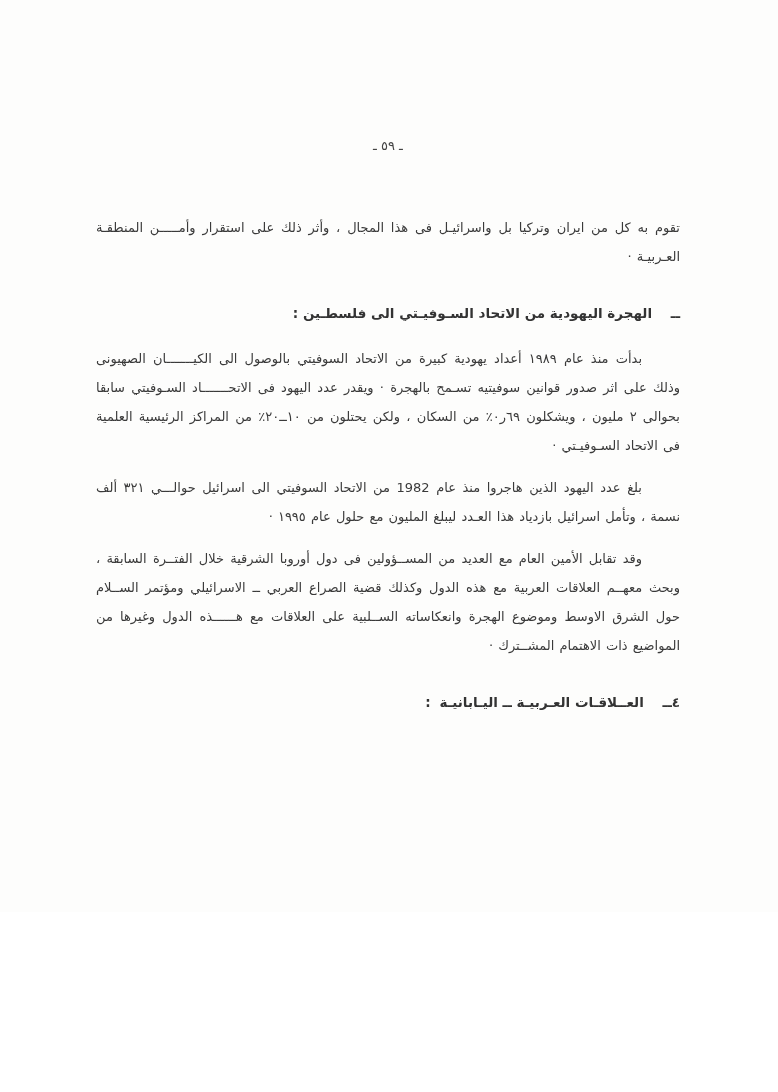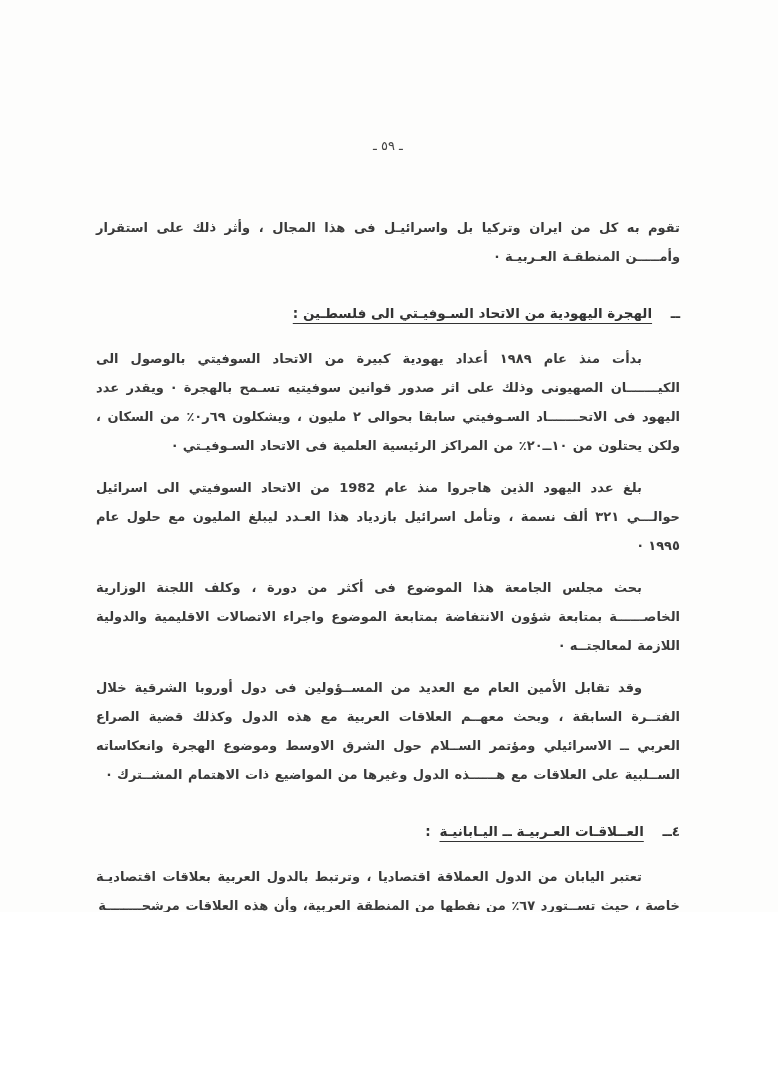--- a/index.html
+++ b/index.html
@@ -31,40 +31,38 @@
     margin: 0 0 60px 0;
     direction: rtl;
   }
   p.para {
     margin: 0 0 13px 0;
     font-size: 13px;
     line-height: 29px;
     text-align: justify;
     text-justify: inter-word;
     word-spacing: 1px;
-    font-weight: bold;
   }
   p.para.indent {
     text-indent: 38px;
   }
   p.para.no-bottom {
     margin-bottom: 0;
   }
   .heading {
     margin: 28px 0 16px 0;
     font-size: 13.5px;
     line-height: 29px;
     font-weight: bold;
     color: #333;
   }
   .heading .dash {
     margin-left: 14px;
   }
   .heading .underlined {
-    text-decoration: underline;
     text-underline-offset: 5px;
     text-decoration-thickness: 1px;
   }
   .heading .colon {
     margin-right: 4px;
   }
   .heading-2 {
   }
 </style>
 </head>
@@ -79,27 +77,25 @@
 
     <div class="heading heading-1">
       <span class="dash">ــ</span>
       <span class="underlined">الهجرة اليهودية من الاتحاد السـوفيـتي الى فلسطـين :</span>
     </div>
 
     <p class="para indent">بدأت منذ عام ١٩٨٩ أعداد يهودية كبيرة من الاتحاد السوفيتي بالوصول الى الكيـــــــان الصهيونى وذلك على اثر صدور قوانين سوفيتيه تسـمح بالهجرة · ويقدر عدد اليهود فى الاتحـــــــاد السـوفيتي سابقا بحوالى ٢ مليون ، ويشكلون ٦٩ر٠٪ من السكان ، ولكن يحتلون من ١٠ــ٢٠٪ من المراكز الرئيسية العلمية فى الاتحاد السـوفيـتي ·</p>
 
     <p class="para indent">بلغ عدد اليهود الذين هاجروا منذ عام 1982 من الاتحاد السوفيتي الى اسرائيل حوالـــي ٣٢١ ألف نسمة ، وتأمل اسرائيل بازدياد هذا العـدد ليبلغ المليون مع حلول عام ١٩٩٥ ·</p>
 
-    <p class="para indent">بحث مجلس الجامعة هذا الموضوع فى أكثر من دورة ، وكلف اللجنة الوزارية الخاصــــــة بمتابعة شؤون الانتفاضة بمتابعة الموضوع واجراء الاتصالات الاقليمية والدولية اللازمة لمعالجتــه ·</p>
 
 
     <p class="para indent">وقد تقابل الأمين العام مع العديد من المســؤولين فى دول أوروبا الشرقية خلال الفتــرة السابقة ، وبحث معهــم العلاقات العربية مع هذه الدول وكذلك قضية الصراع العربي ــ الاسرائيلي ومؤتمر الســلام حول الشرق الاوسط وموضوع الهجرة وانعكاساته الســلبية على العلاقات مع هــــــذه الدول وغيرها من المواضيع ذات الاهتمام المشــترك ·</p>
 
     <div class="heading heading-2">
       <span class="dash">٤ــ</span>
       <span class="underlined">العــلاقـات العـربيـة ــ اليـابانيـة</span>
       <span class="colon">:</span>
     </div>
 
-    <p class="para indent no-bottom">تعتبر اليابان من الدول العملاقة اقتصاديا ، وترتبط بالدول العربية بعلاقات اقتصاديـة خاصة ، حيث تســتورد ٦٧٪ من نفطها من المنطقة العربية، وأن هذه العلاقات مرشحــــــــة</p>
 
   </div>
 </div>
 
 </body></html>

